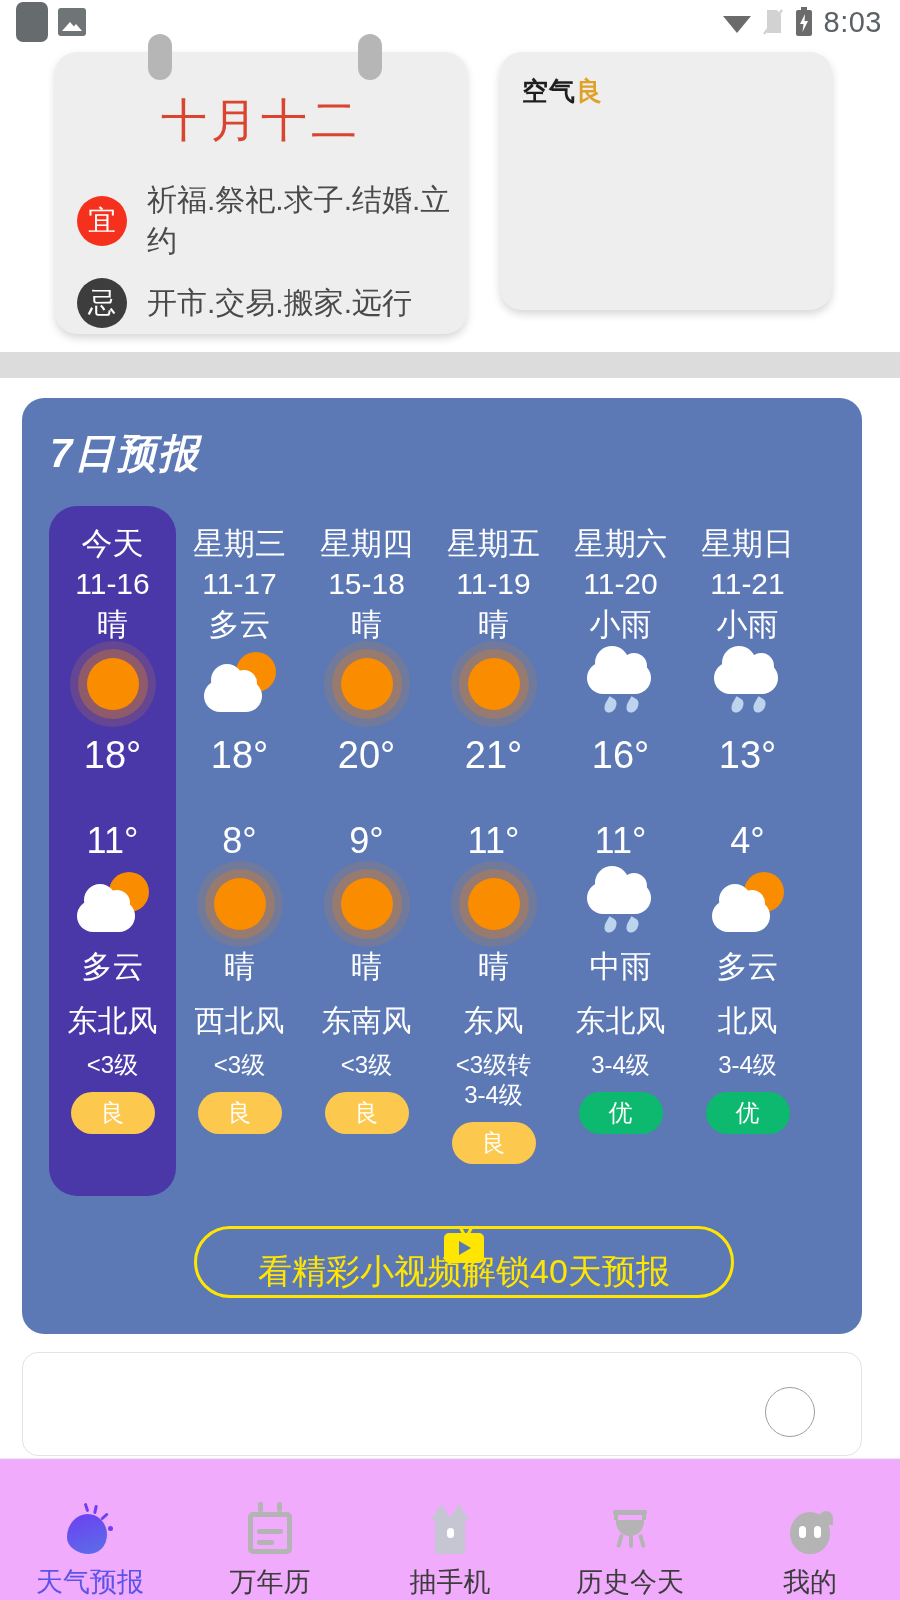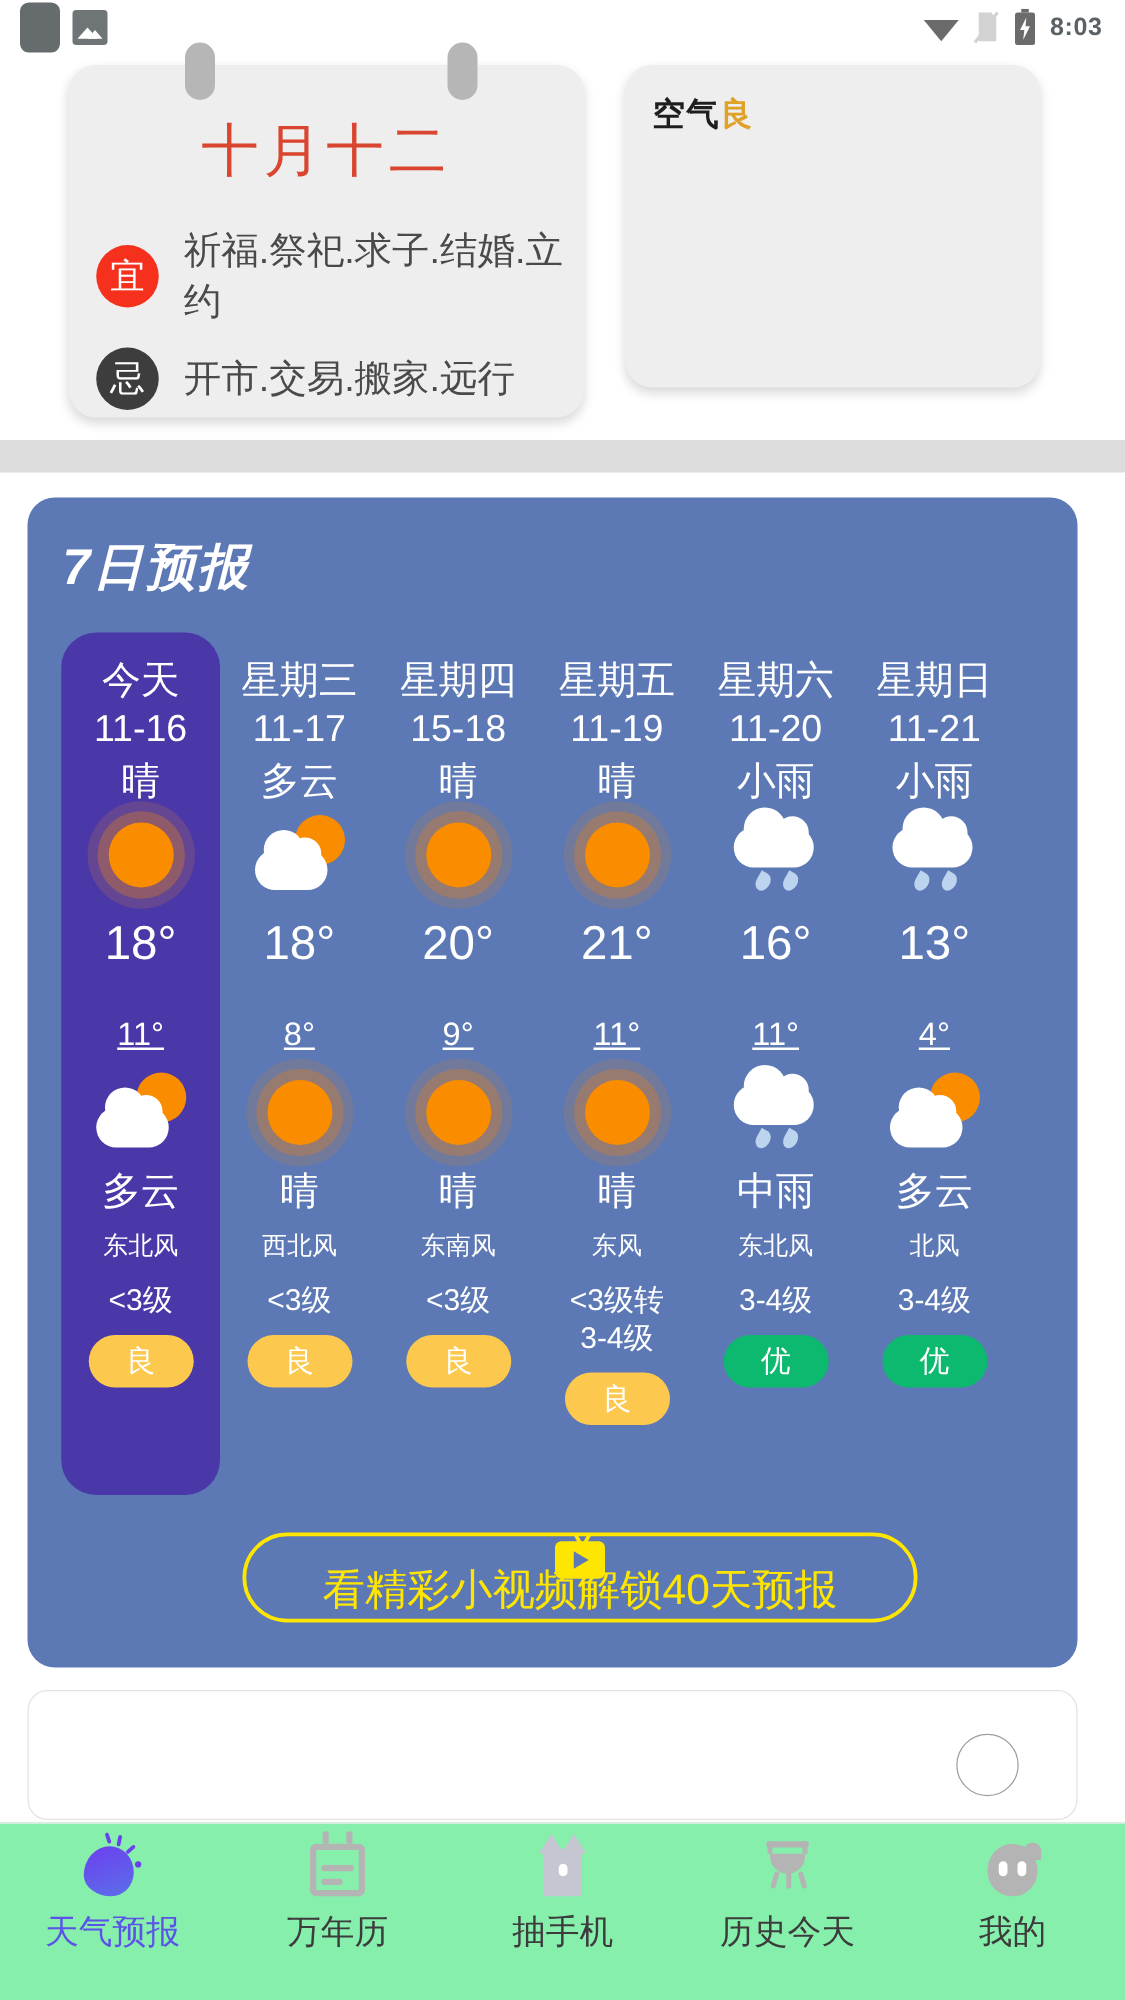--- a/index.html
+++ b/index.html
@@ -34,21 +34,21 @@
     border-right: 6px solid transparent; border-bottom: 7px solid #ffffff;
   }
   .sb-right {
     margin-left: auto; margin-right: 18px;
     display: flex; align-items: center; gap: 10px;
   }
   .icon-wifi { width: 30px; height: 24px; display: block; }
   .icon-simoff { width: 22px; height: 28px; display: block; }
   .icon-batt { width: 20px; height: 30px; display: block; }
   .sb-time {
-    font-size: 20px; color: #5b6164; font-weight: 700; letter-spacing: .5px;
+    font-size: 29px; color: #5b6164; font-weight: 400; letter-spacing: .5px;
   }
 
   
   .top-row {
     position: absolute; top: 38px; left: 0; width: 900px; height: 300px;
   }
   .cal-card {
     position: absolute; left: 55px; top: 14px;
     width: 412px; height: 282px;
     background: #eeeeee; border-radius: 22px;
@@ -122,24 +122,24 @@
     color: #ffffff;
   }
   .day.today {
     background: #4a37a8; border-radius: 28px;
   }
   .d-week   { font-size: 31px; line-height: 40px; }
   .d-date   { font-size: 30px; line-height: 40px; }
   .d-cond   { font-size: 31px; line-height: 42px; }
   .d-icon   { height: 82px; display: flex; align-items: center; justify-content: center; }
   .d-hi     { font-size: 38px; line-height: 50px; margin-top: 2px; }
-  .d-lo     { font-size: 26px; line-height: 50px; margin-top: 22px; text-decoration: underline; }
+  .d-lo     { font-size: 36px; line-height: 50px; margin-top: 36px; }
   .d-icon2  { height: 78px; display: flex; align-items: center; justify-content: center; margin-top: 2px; }
   .d-cond2  { font-size: 31px; line-height: 42px; }
-  .d-wind   { font-size: 20px; line-height: 46px; }
+  .d-wind   { font-size: 30px; line-height: 46px; margin-top: 10px; }
   .d-lvl    { font-size: 24px; line-height: 30px; margin-top: 6px; text-align: center; white-space: pre-line; }
   .d-aqi {
     margin-top: 12px; width: 84px; height: 42px; border-radius: 21px;
     display: flex; align-items: center; justify-content: center;
     font-size: 24px; color: #ffffff;
   }
   .aqi-liang { background: #fcc94e; }
   .aqi-you   { background: #0cb96e; }
 
   
@@ -220,22 +220,22 @@
   }
   .ad-circle {
     position: absolute; right: 46px; top: 34px;
     width: 50px; height: 50px; border-radius: 50%;
     border: 1px solid #9e9e9e;
   }
 
   
   .bottomnav {
     position: absolute; bottom: 0; left: 0; width: 900px; height: 142px;
-    background: #86efac; border-top: 1px solid #ececec;
-    display: flex; align-items: flex-start; padding-top: 4px;
+    background: #f0abfc; border-top: 1px solid #ececec;
+    display: flex; align-items: flex-end; padding-top: 4px;
   }
   .nav-item {
     flex: 1; display: flex; flex-direction: column;
     align-items: center; gap: 8px;
   }
   .nav-label { font-size: 27px; color: #3c3c3c; }
   .nav-item.active .nav-label { color: #5b53e8; }
   .nav-ico { height: 56px; display: flex; align-items: flex-end; justify-content: center; }
 
   

